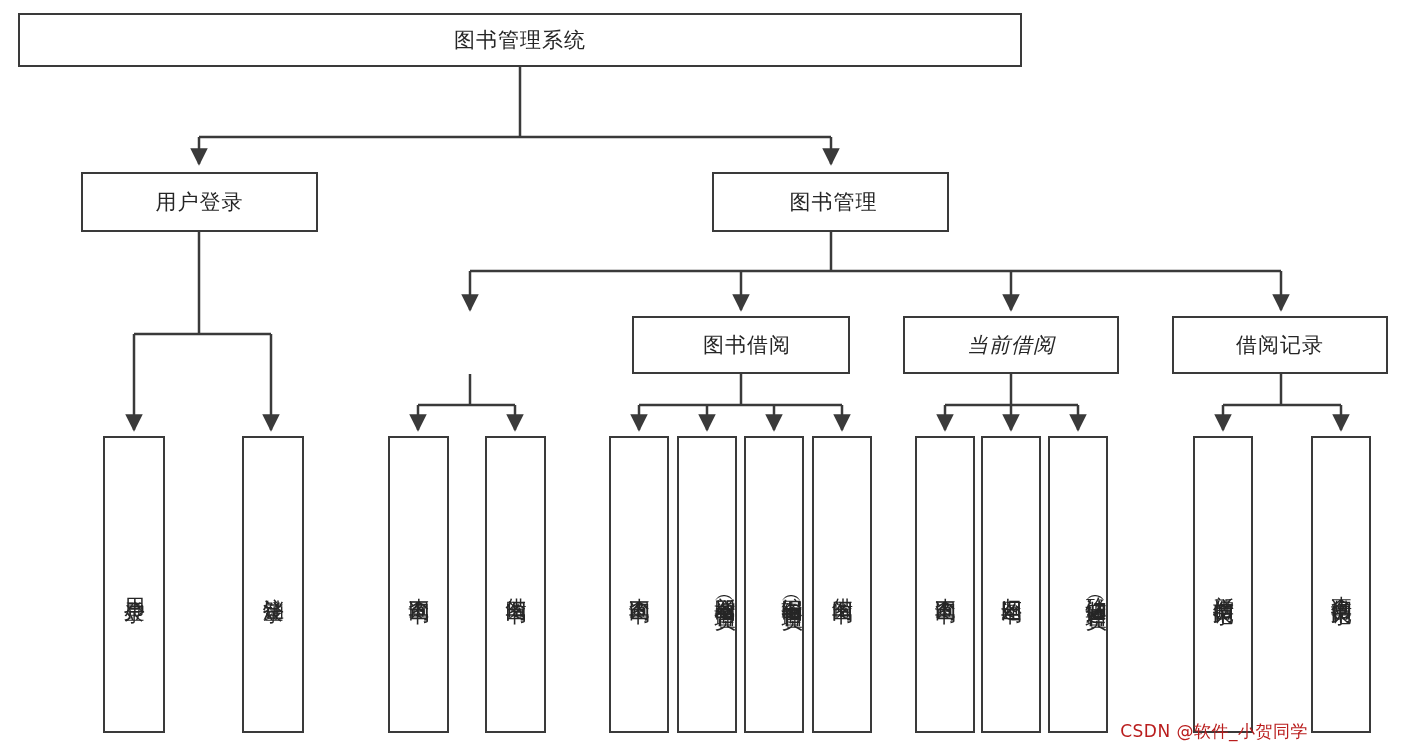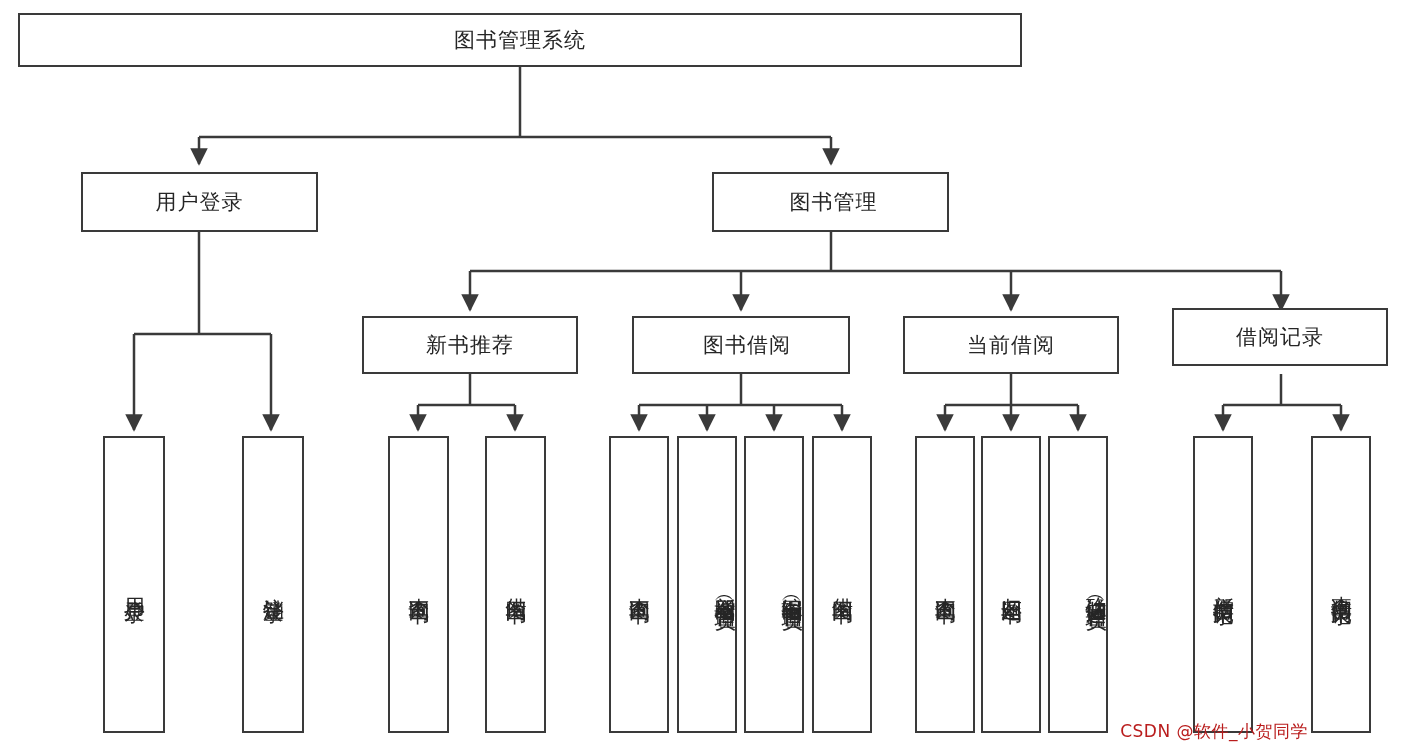--- a/index.html
+++ b/index.html
@@ -105,24 +105,23 @@
       <path d="M 1223 405 L 1223 430" marker-end="url(#arrow)"></path>
       <path d="M 1341 405 L 1341 430" marker-end="url(#arrow)"></path>
     </g>
   </svg>
 
   <div class="node h" style="left:18px;top:13px;width:1004px;height:54px;">图书管理系统</div>
 
   <div class="node h" style="left:81px;top:172px;width:237px;height:60px;">用户登录</div>
   <div class="node h" style="left:712px;top:172px;width:237px;height:60px;padding-left:6px;">图书管理</div>
 
-  <div class="node h" style="left:362px;top:316px;width:216px;height:58px;">新书推荐</div>
   <div class="node h" style="left:632px;top:316px;width:218px;height:58px;padding-left:12px;">图书借阅</div>
-  <div class="node h" style="left:903px;top:316px;width:216px;height:58px;">当前借阅</div>
-  <div class="node h" style="left:1172px;top:308px;width:216px;height:58px;">借阅记录</div>
+  <div class="node h" style="left:903px;top:316px;width:216px;height:58px;font-style:italic;">当前借阅</div>
+  <div class="node h" style="left:1172px;top:316px;width:216px;height:58px;">借阅记录</div>
 
   <div class="node v mid" style="left:103px;top:436px;width:62px;height:297px;">用户登录</div>
   <div class="node v mid" style="left:242px;top:436px;width:62px;height:297px;">注销登录</div>
 
   <div class="node v mid" style="left:388px;top:436px;width:61px;height:297px;">查询图书</div>
   <div class="node v mid" style="left:485px;top:436px;width:61px;height:297px;">借阅图书</div>
 
   <div class="node v mid" style="left:609px;top:436px;width:60px;height:297px;">查询图书</div>
   <div class="node v" style="left:677px;top:436px;width:60px;height:297px;">新增图书（管理员）</div>
   <div class="node v" style="left:744px;top:436px;width:60px;height:297px;">编辑图书（管理员）</div>

